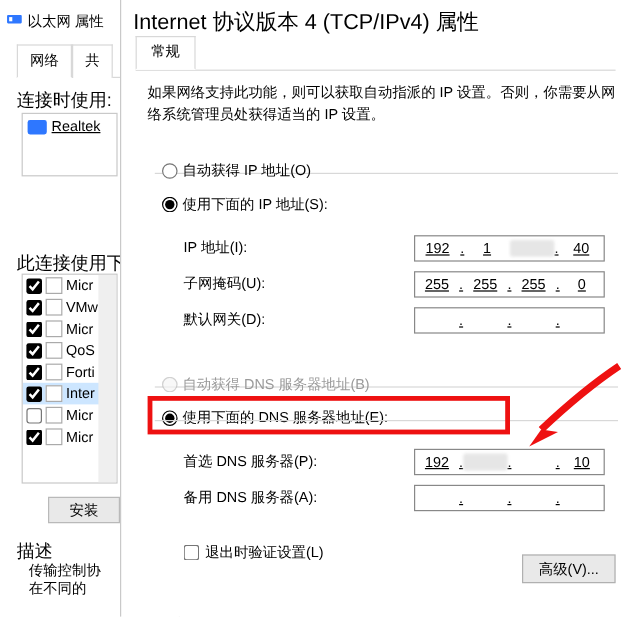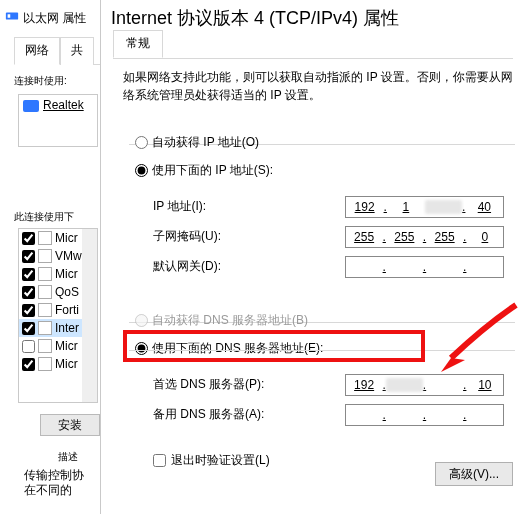--- a/index.html
+++ b/index.html
@@ -46,25 +46,25 @@
     border-bottom: none;
     background: #fff;
     position: relative;
     top: 1px;
     cursor: default;
   }
   .tabstrip .tab.active { background:#fff; border-bottom:1px solid #fff; }
   .section-label {
     position: absolute;
     left: 14px;
-    font-size: 10px;
+    font-size: 15px;
   }
   .sec1 { top: 74px; }
   .sec2 { top: 210px; }
-  .sec3 { top: 450px; margin-left: 44px; }
+  .sec3 { top: 450px; }
   .net-card {
     position: absolute;
     left: 18px; top: 94px;
     width: 80px;
     height: 53px;
     background: #fff;
     border: 1px solid #c9c9c9;
     padding: 3px 4px;
     text-decoration: underline;
   }

